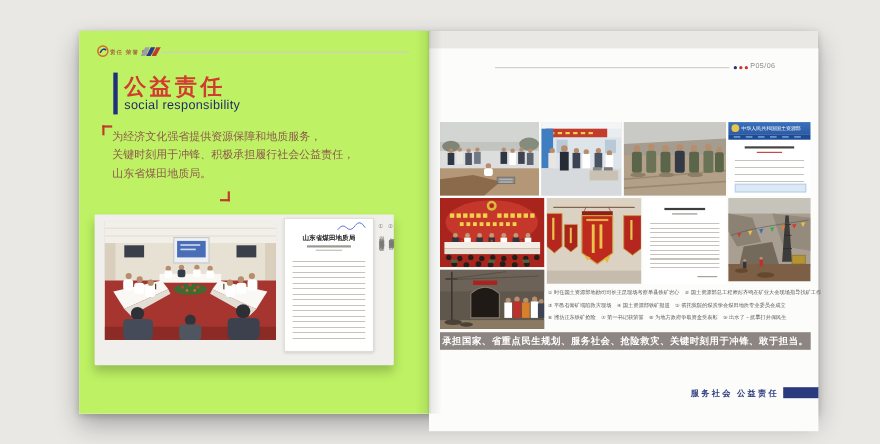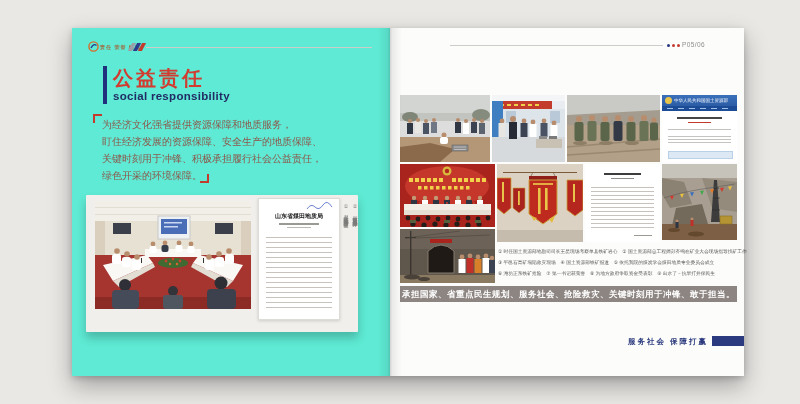--- a/index.html
+++ b/index.html
@@ -7,34 +7,34 @@
     width:800px;height:404px;position:relative;overflow:hidden;
     background:#e9e8e5;
     font-family:"Liberation Sans","DejaVu Sans",sans-serif;
   }
   .abs{position:absolute;}
   .spread{
     position:absolute;left:72px;top:28px;width:672px;height:348px;
     box-shadow:0 10px 22px rgba(0,0,0,.30),0 2px 6px rgba(0,0,0,.18);
   }
   .page{position:absolute;top:0;height:348px;}
-  .page-left{left:0;width:318px;background:#5eead4;}
-  .page-right{left:318px;width:354px;background:#fcfcfa;}
+  .page-left{left:0;width:318px;background:#bef264;}
+  .page-right{left:318px;width:354px;background:#fcfcfa;margin-top:16px;}
   .gutter{
     position:absolute;left:306px;top:0;width:24px;height:348px;z-index:6;pointer-events:none;
     background:linear-gradient(to right,rgba(0,0,0,0) 0%,rgba(0,0,0,.07) 40%,rgba(0,0,0,.16) 50%,rgba(0,0,0,.07) 60%,rgba(0,0,0,0) 100%);
   }
   
   .brand-slogan{left:28px;top:16px;font-size:5px;letter-spacing:1px;color:#a06a40;font-weight:700;}
   .stripe{top:15px;width:4px;height:8px;transform:skewX(-28deg);}
   .brand-line{left:74px;top:19px;width:226px;height:1px;background:#cdcdc8;}
   
   .title-bar{left:31px;top:38px;width:4px;height:38px;background:#21307c;}
   .title-cn{left:41px;top:37px;font-size:20px;font-weight:700;letter-spacing:3px;color:#d23b2f;}
-  .title-en{left:41px;top:62px;font-size:11.5px;font-weight:700;color:#222c64;letter-spacing:.3px;}
+  .title-en{left:41px;top:62px;font-size:11.5px;font-weight:400;color:#222c64;letter-spacing:.3px;}
   
   .quote-open{left:21px;top:86px;width:7px;height:7px;border-left:2px solid #c23b2d;border-top:2px solid #c23b2d;}
   .quote-close{left:128px;top:146px;width:7px;height:7px;border-right:2px solid #c23b2d;border-bottom:2px solid #c23b2d;}
   .quote-text{left:30px;top:88px;width:270px;font-size:10px;line-height:17px;color:#8d574b;}
   
   .photo-panel{left:14px;top:167px;width:272px;height:137px;background:#f0efec;border-radius:1px;
     box-shadow:0 6px 10px rgba(0,0,0,.22);}
   .doc-sheet{left:172px;top:3px;width:80px;height:120px;background:#fff;border:1px solid #dddcd6;
     box-shadow:0 1px 3px rgba(0,0,0,.15);}
   .doc-title{left:0;top:13px;width:100%;text-align:center;font-family:"Liberation Serif","DejaVu Serif",serif;
@@ -104,23 +104,22 @@
     <div class="abs stripe" style="left:68px;background:#c23b2d"></div>
     <div class="abs brand-line"></div>
 
     <div class="abs title-bar"></div>
     <div class="abs title-cn">公益责任</div>
     <div class="abs title-en">social responsibility</div>
 
     <div class="abs quote-open"></div>
     <div class="abs quote-text">
       <div>为经济文化强省提供资源保障和地质服务，</div>
-      <div>盯住经济发展的资源保障、安全生产的地质保障、</div>
       <div>关键时刻用于冲锋、积极承担履行社会公益责任，</div>
-      <div>绿色开采的环境保障。</div>
+      <div>山东省煤田地质局。</div>
     </div>
     <div class="abs quote-close"></div>
 
     <div class="abs photo-panel">
 
       <div class="abs ph" style="left:9px;top:6px;width:156px;height:108px">
         <svg width="156" height="108" viewBox="0 0 156 108">
           <rect x="0" y="0" width="156" height="20" fill="#f2efe9"></rect>
           <rect x="0" y="6" width="156" height="1" fill="#e2ded4"></rect>
           <rect x="0" y="13" width="156" height="1" fill="#e2ded4"></rect>
@@ -487,18 +486,18 @@
     </div>
 
     <div class="abs captions-right">
       <div>① 时任国土资源部地勘司司长王昆现场考察单县铁矿岩心　② 国土资源部总工程师彭齐鸣在矿业大会现场指导找矿工作</div>
       <div>③ 平邑石膏矿塌陷救灾现场　④ 国土资源部铁矿报道　⑤ 依托我院的煤炭学会煤田地质专业委员会成立</div>
       <div>⑥ 潍坊正东铁矿抢险　⑦ 第一书记获荣誉　⑧ 为地方政府争取资金受表彰　⑨ 出水了－抗旱打井保民生</div>
     </div>
 
     <div class="abs banner">承担国家、省重点民生规划、服务社会、抢险救灾、关键时刻用于冲锋、敢于担当。</div>
 
-    <div class="abs footer-text">服务社会  保障打赢</div>
+    <div class="abs footer-text">服务社会  公益责任</div>
     <div class="abs footer-bar"></div>
   </div>
 
   <div class="gutter"></div>
 </div>
 
 </body></html>

